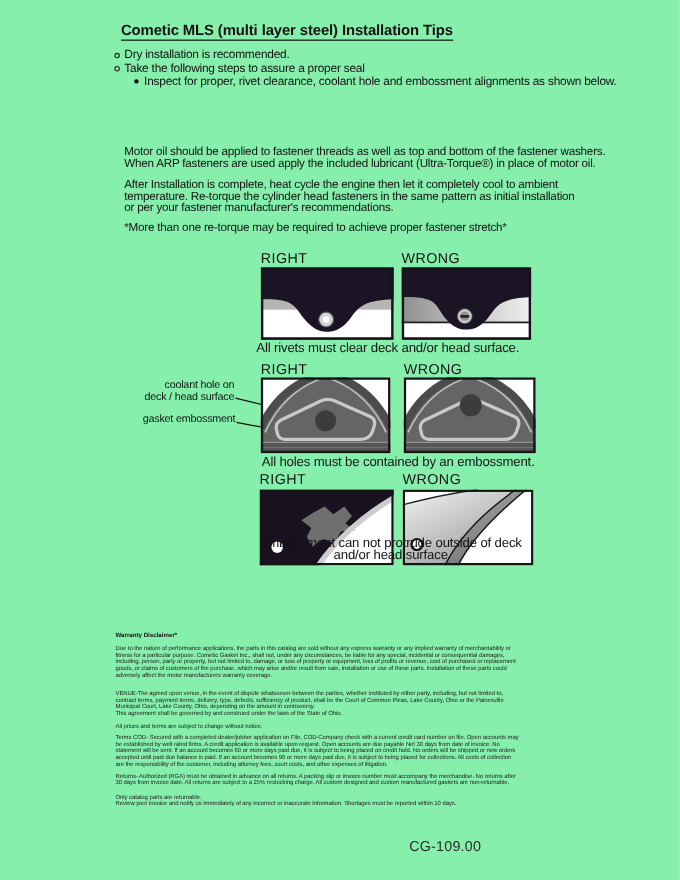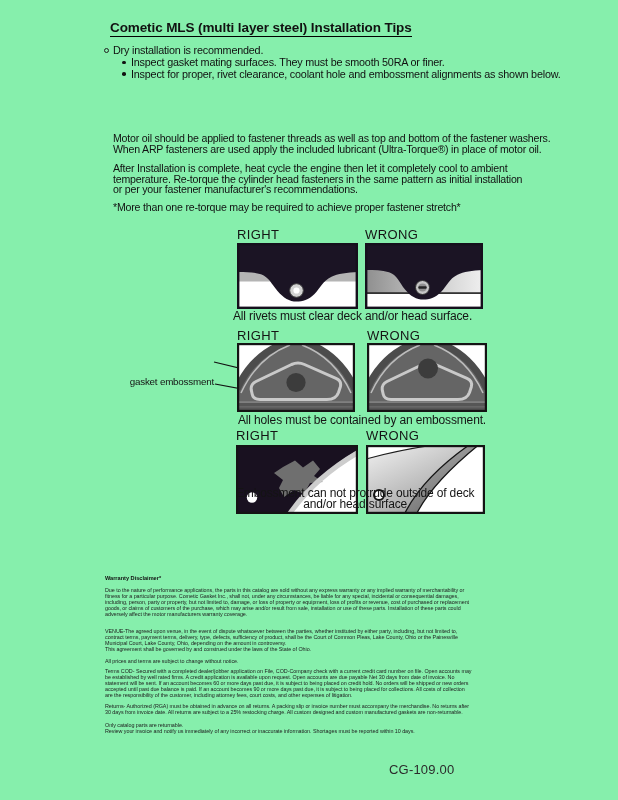--- a/index.html
+++ b/index.html
@@ -39,43 +39,43 @@
   .a2{left:100px;width:114px;top:377px;}
   .leaders{left:200px;top:355px;}
   
   .legal{left:105px;top:575px;width:470px;}
   .legal .lh{position:absolute;left:0;top:0;font-size:5.6px;font-weight:bold;}
   .legal p{position:absolute;left:0;margin:0;width:470px;font-size:5.4px;line-height:6px;
            letter-spacing:-0.05px;color:#1d1d1d;white-space:pre-line;}
   .lp1{top:12px;} .lp2{top:53px;} .lp3{top:71px;} .lp4{top:83px;}
   .lp5{top:93px;} .lp6{top:128px;} .lp7{top:147px;} .lp8{top:153px;}
   
-  .pageno{left:389px;top:762px;font-size:13px;letter-spacing:0.2px;color:#2b2b2b;}
+  .pageno{left:372px;top:762px;font-size:13px;letter-spacing:0.2px;color:#2b2b2b;}
 </style>
 </head>
 <body>
 
 <div class="page">
 
   <div class="abs title">
     <span>Cometic MLS (multi layer steel) Installation Tips</span>
   </div>
 
   <div class="abs tips">
     <div class="tip">
       <span class="mk">
           <span class="ring"></span>
         </span>
       <span>Dry installation is recommended.</span>
     </div>
-    <div class="tip sub">
+    <div class="tip">
       <span class="mk">
-          <span class="dot"></span>
+          <span class="ring"></span>
         </span>
-      <span>Inspect gasket mating surfaces.  They must be smooth 50RA or finer.</span>
+      <span>Take the following steps to assure a proper seal</span>
     </div>
     <div class="tip sub">
       <span class="mk">
           <span class="dot"></span>
         </span>
       <span>Inspect for proper, rivet clearance, coolant hole and embossment alignments as shown below.</span>
     </div>
   </div>
 
   <div class="abs para p1">Motor oil should be applied to fastener threads as well as top and bottom of the fastener washers.
@@ -117,20 +117,22 @@
       <rect x="53.3" y="43.3" width="8.4" height="2.5" rx="1" fill="#242424"></rect>
       <rect x="1.2" y="1.2" width="115.6" height="63.6" fill="none" stroke="#15101c" stroke-width="2.4"></rect>
     </svg>
   </div>
 
   <div class="abs cap c1">All rivets must clear deck and/or head surface.</div>
 
   <div class="abs flabel" style="left:237px;top:329px;width:118px;">RIGHT</div>
   <div class="abs flabel" style="left:367px;top:329px;width:120px;">WRONG</div>
 
+  <div class="abs annot a1">coolant hole on
+deck / head surface</div>
   <div class="abs annot a2">gasket embossment</div>
 
   <svg class="abs leaders" width="110" height="45" viewBox="0 0 110 45">
     <line x1="14" y1="7" x2="93" y2="26" stroke="#111" stroke-width="1.2"></line>
     <circle cx="93" cy="26" r="2.2" fill="#111"></circle>
     <line x1="15" y1="29" x2="63" y2="38" stroke="#111" stroke-width="1.2"></line>
   </svg>
 
   <div class="abs panel" style="left:237px;top:343px;width:118px;height:69px;">
     <svg width="118" height="69" viewBox="0 0 118 69">

